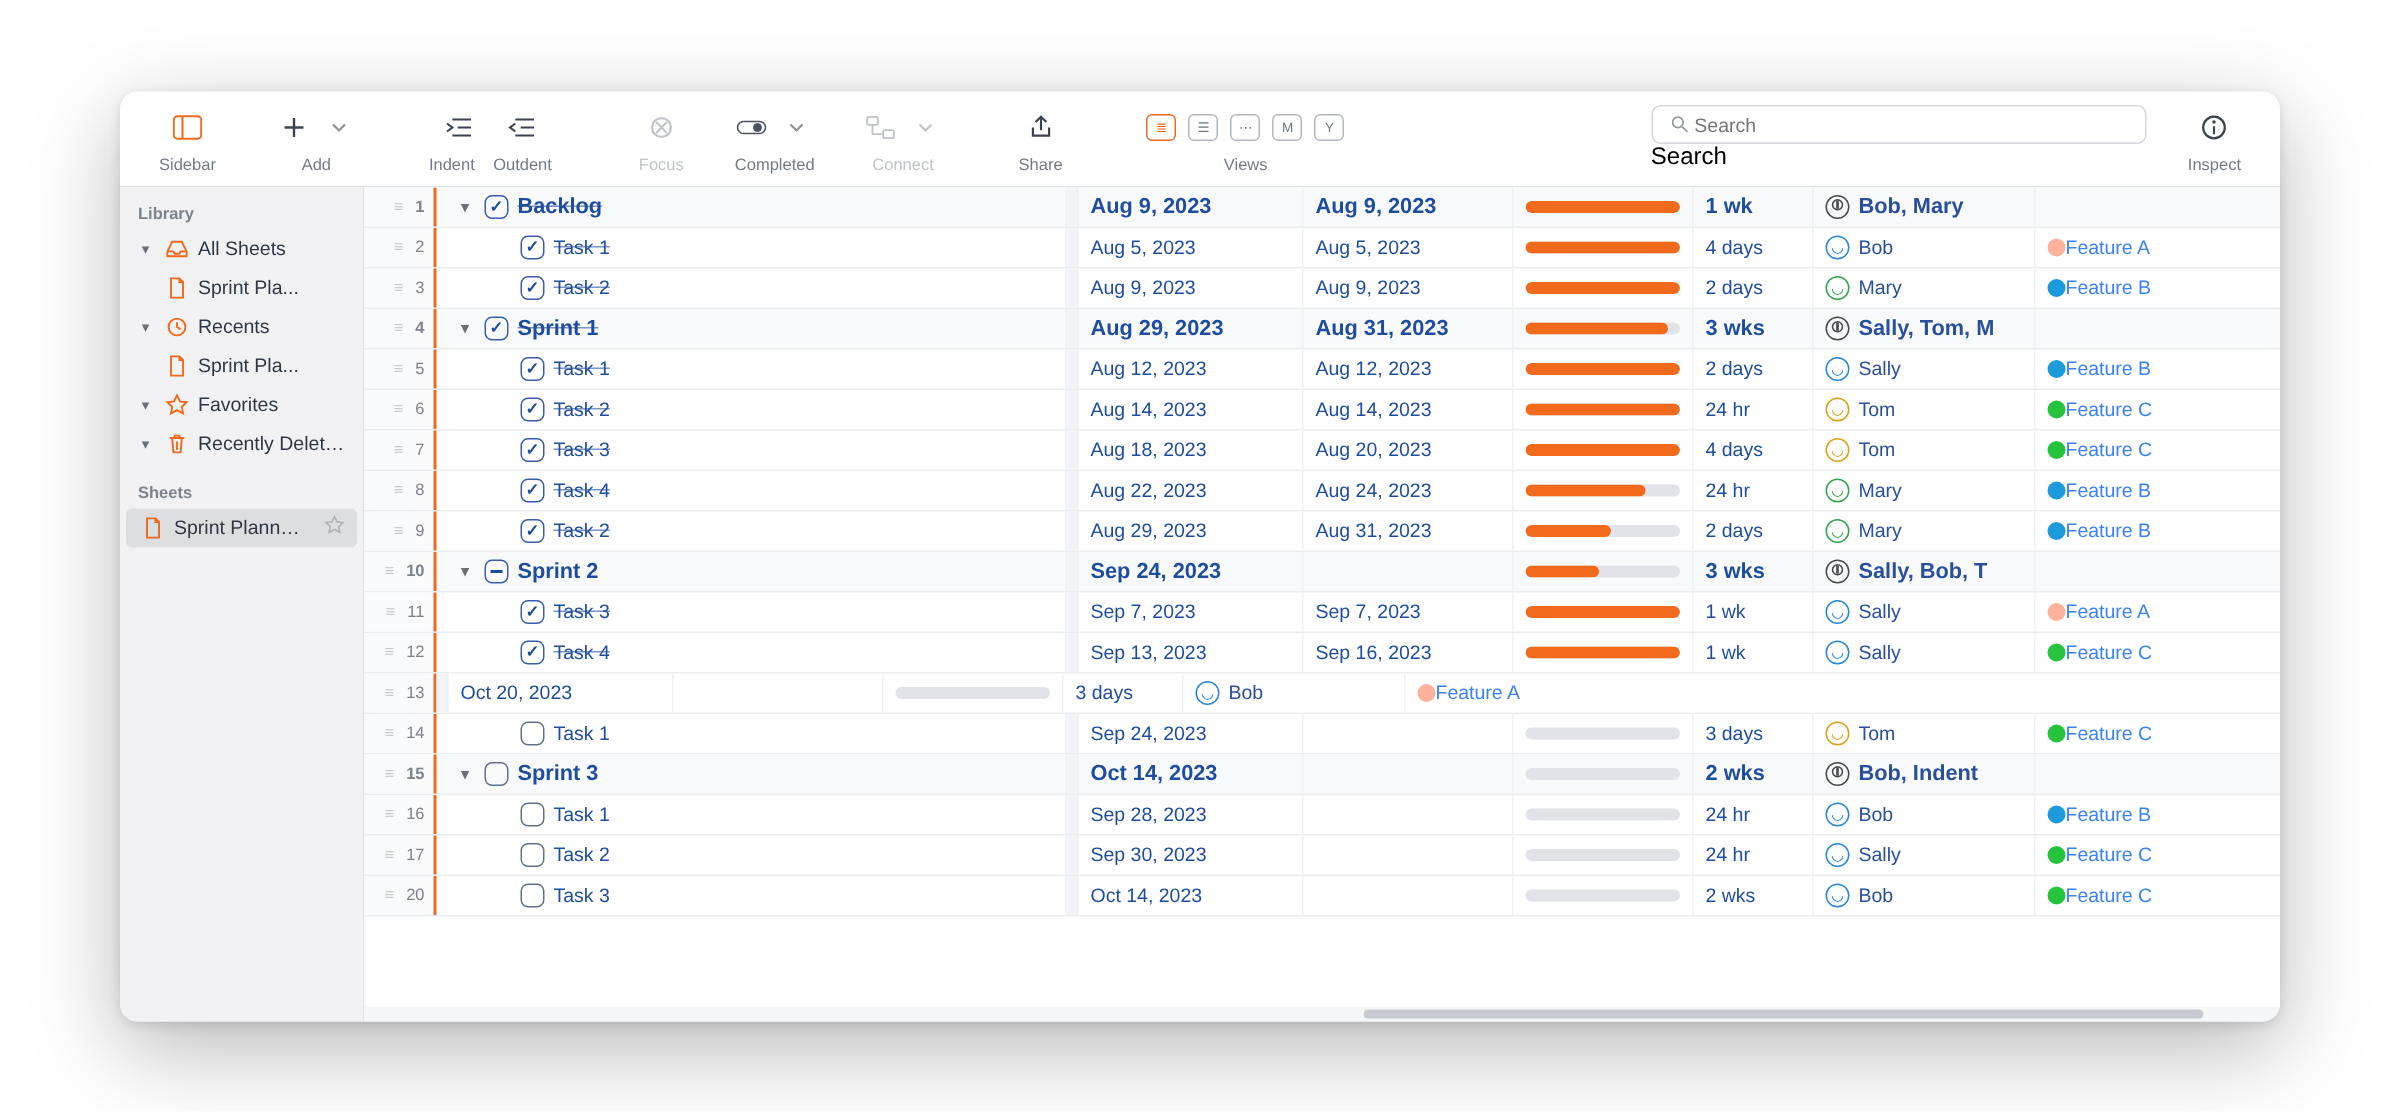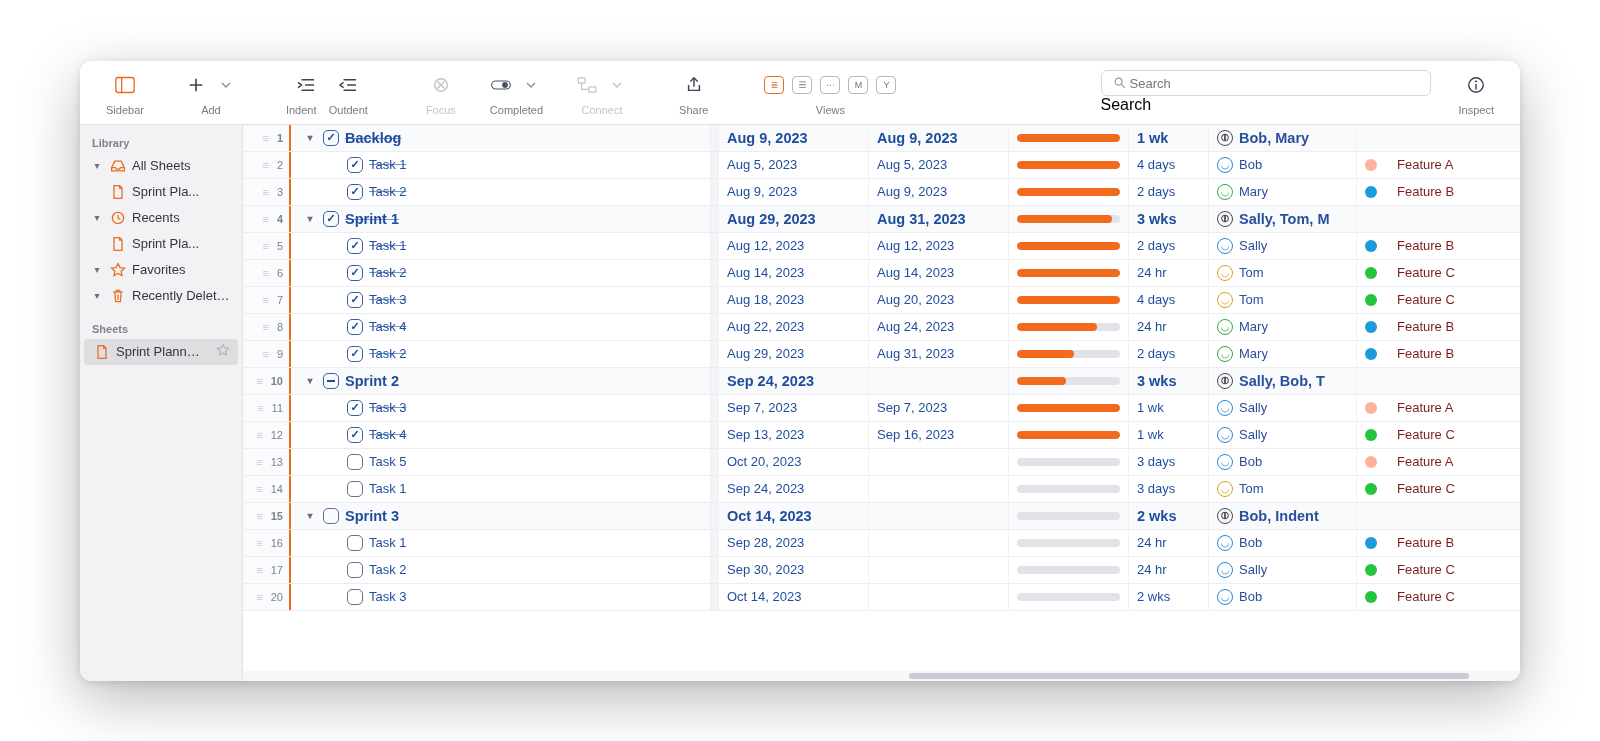--- a/index.html
+++ b/index.html
@@ -140,21 +140,21 @@
   .prog-bar { width:100%; height:8px; background:#e1e3e8; border-radius:4px; overflow:hidden; }
   .prog-fill { height:100%; background:#f26a1b; border-radius:4px; }
 
   .people-cell { color:#2a4f9b; gap:6px; }
   .person-icon { width:16px; height:16px; border-radius:50%; border:1.5px solid; display:inline-flex; align-items:center; justify-content:center; font-size:10px; }
   .pi-multi  { border-color:#46494f; color:#46494f; }
   .pi-blue   { border-color:#2a86d6; color:#2a86d6; }
   .pi-green  { border-color:#2ea649; color:#2ea649; }
   .pi-yellow { border-color:#d8a217; color:#d8a217; }
 
-  .feat-cell { gap:20px; color:#7f1d1d; }
+  .feat-cell { gap:0; color:#3b82f6; }
   .feat-dot { width:12px; height:12px; border-radius:50%; flex-shrink:0; }
   .feat-A { background:#ffb29b; }
   .feat-B { background:#1d9adc; }
   .feat-C { background:#26c43c; }
 
   
   .hscroll { height:10px; background:#f6f7f9; display:flex; align-items:center; padding:0 6px; }
   .hscroll .thumb { height:6px; background:#c8ccd2; border-radius:3px; margin-left: 660px; width: 560px; }
 
 </style>
@@ -775,27 +775,20 @@
             <div class="cell col-feat feat-cell">
               <span class="feat-dot feat-C"></span>
               <span>Feature C</span>
             </div>
           </div>
           <div class="row">
             <div class="cell col-gutter gutter">
               <span class="handle">≡</span>
               <span class="num">13</span>
             </div>
-            <div class="cell col-topic indent-2">
-              <div class="topic-inner">
-                <span class="disc"></span>
-                <span class="chk empty"></span>
-                <span class="topic-label">Task 5</span>
-              </div>
-            </div>
             <div class="cell col-sep"></div>
             <div class="cell col-finish">Oct 20, 2023</div>
             <div class="cell col-compl"></div>
             <div class="cell col-prog">
               <div class="prog-bar">
                 <div class="prog-fill" style="width:0%"></div>
               </div>
             </div>
             <div class="cell col-dur">3 days</div>
             <div class="cell col-people people-cell">

